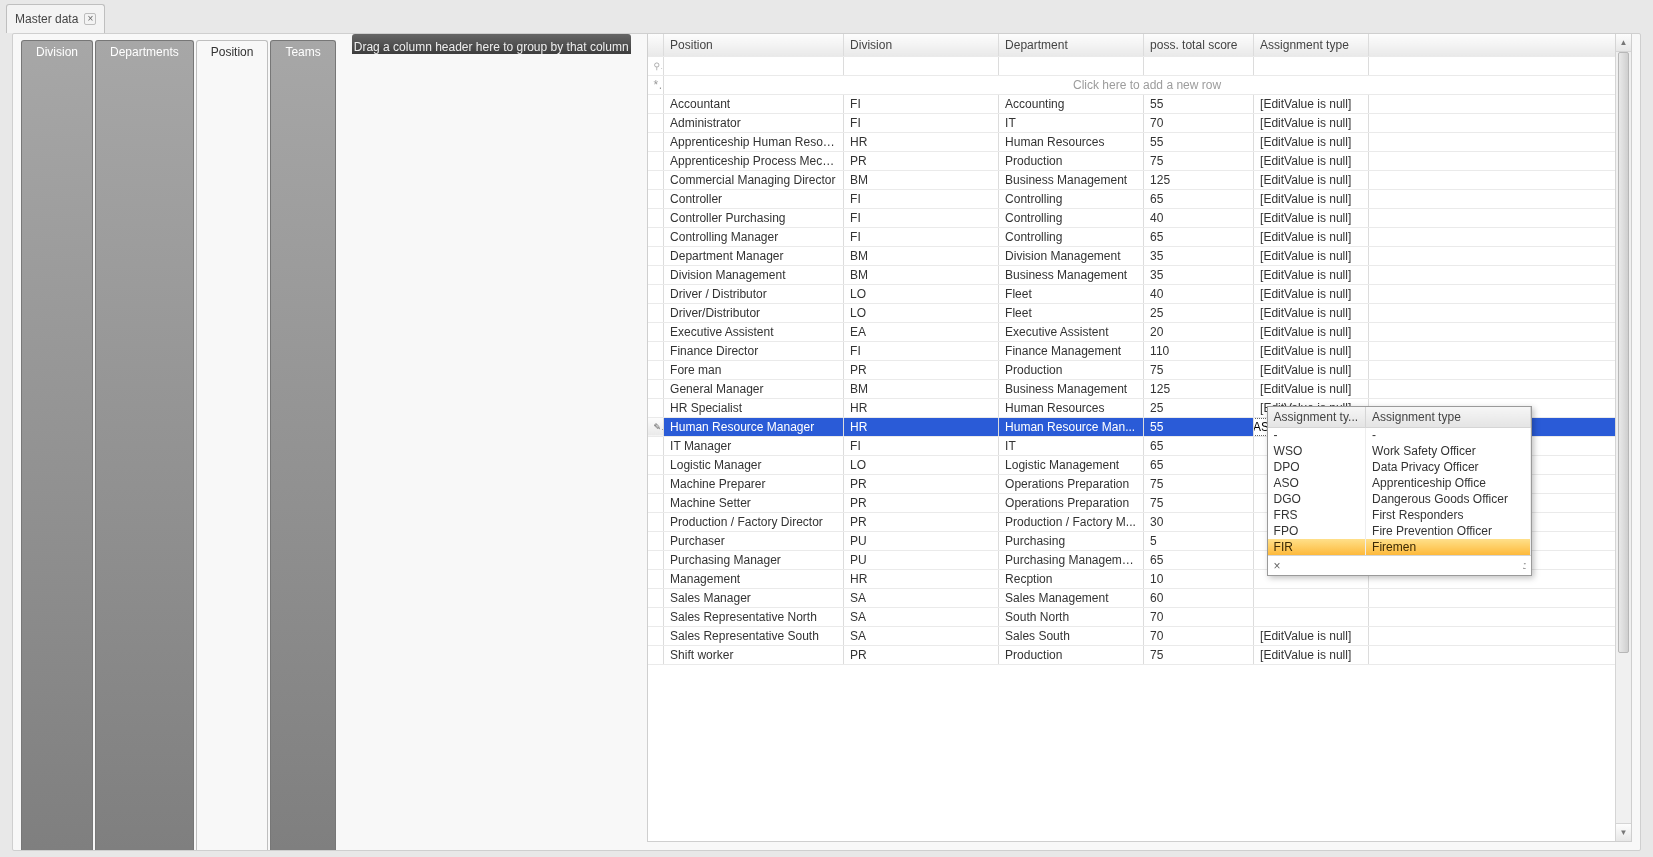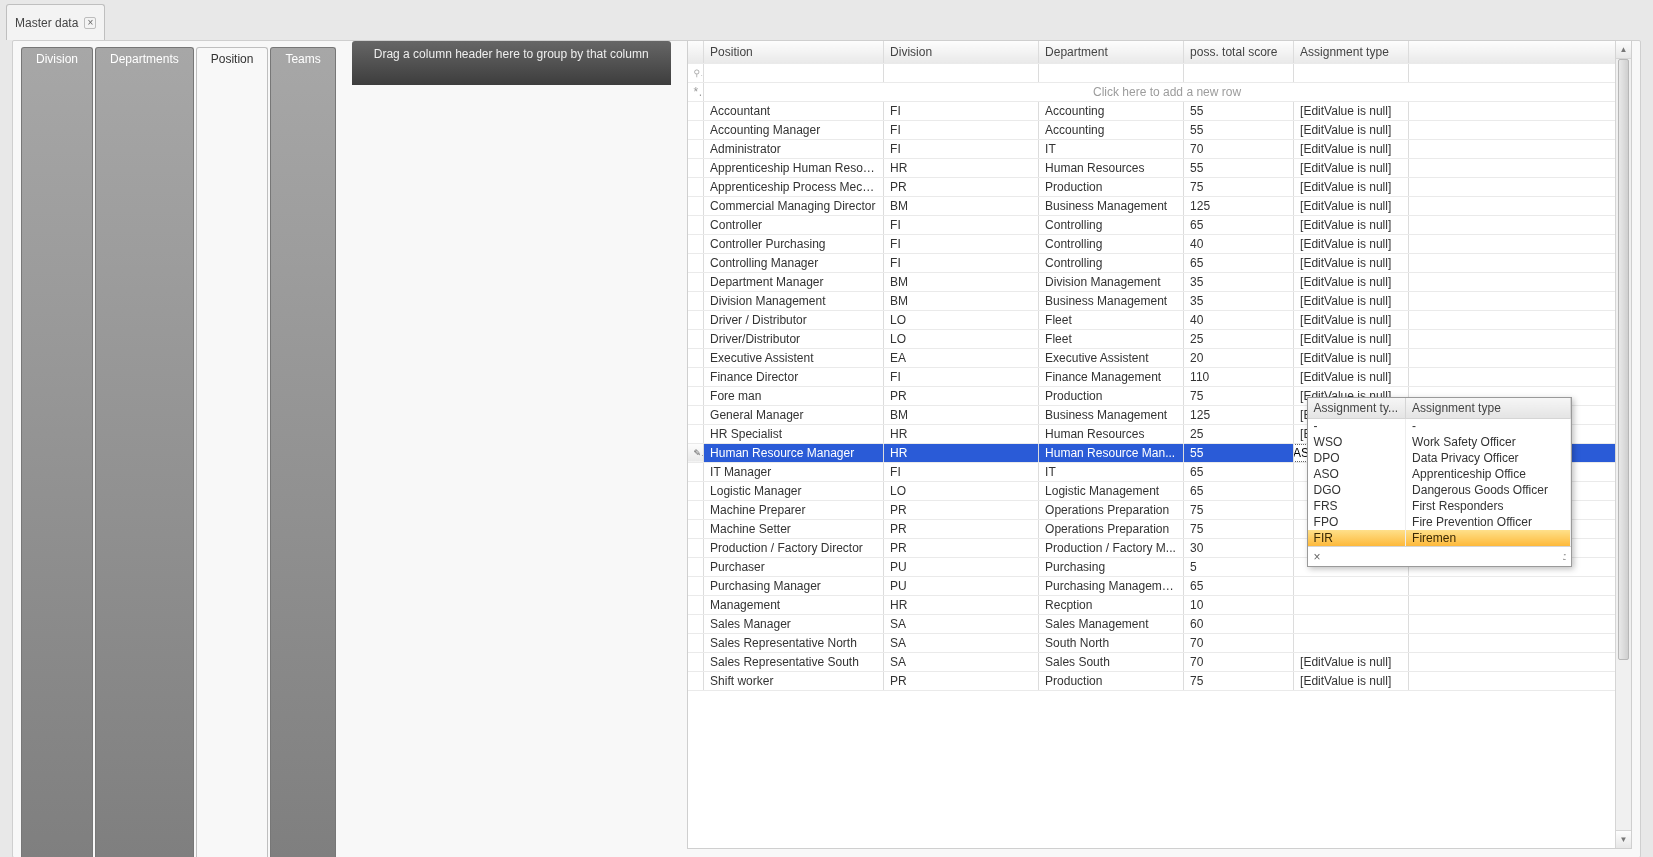--- a/index.html
+++ b/index.html
@@ -8,21 +8,21 @@
     font-size: 12px;
     background: #e8e8e8;
     color: #333;
     width: 1653px;
     height: 857px;
     overflow: hidden;
   }
 
   
   .doc-tabs {
-    height: 40px;
+    height: 33px;
     padding: 4px 6px 0 6px;
     background: #e8e8e8;
     display: flex;
     gap: 4px;
   }
   .doc-tab {
     display: flex;
     align-items: center;
     gap: 6px;
     padding: 3px 8px;
@@ -72,22 +72,22 @@
   }
   .inner-tab.active {
     background: #f8f8f8;
     color: #333;
     border-color: #bfbfbf;
   }
 
   
   .group-panel {
     margin: 0 8px;
-    padding: 6px 22px;
-    height: 44px;
+    padding: 6px 2px;
+    height: 20px;
     background: linear-gradient(#666,#3d3d3d);
     color: #eee;
     font-size: 12px;
     border-radius: 3px 3px 0 0;
     text-align: center;
   }
 
   
   .grid-wrap {
     position: relative;
@@ -281,29 +281,20 @@
               <td class="indicator"></td>
               <td>Accountant</td>
               <td>FI</td>
               <td>Accounting</td>
               <td class="num">55</td>
               <td>[EditValue is null]</td>
               <td></td>
             </tr>
             <tr>
               <td class="indicator"></td>
-              <td>Accounting Manager</td>
-              <td>FI</td>
-              <td>Accounting</td>
-              <td class="num">55</td>
-              <td>[EditValue is null]</td>
-              <td></td>
-            </tr>
-            <tr>
-              <td class="indicator"></td>
               <td>Administrator</td>
               <td>FI</td>
               <td>IT</td>
               <td class="num">70</td>
               <td>[EditValue is null]</td>
               <td></td>
             </tr>
             <tr>
               <td class="indicator"></td>
               <td>Apprenticeship Human Resourc...</td>
@@ -558,21 +549,21 @@
               <td>PR</td>
               <td>Production</td>
               <td class="num">75</td>
               <td>[EditValue is null]</td>
               <td></td>
             </tr>
           </tbody>
       </table>
     </div>
 
-    <div class="popup" id="popup" style="left:619px; top:356px; width:265px;">
+    <div class="popup" id="popup" style="left:619px; top:372px; width:265px;">
       <table>
         <colgroup>
             <col style="width:98px">
             <col>
           </colgroup>
         <thead>
           <tr>
             <th>Assignment ty...</th>
             <th>Assignment type</th>
           </tr>

